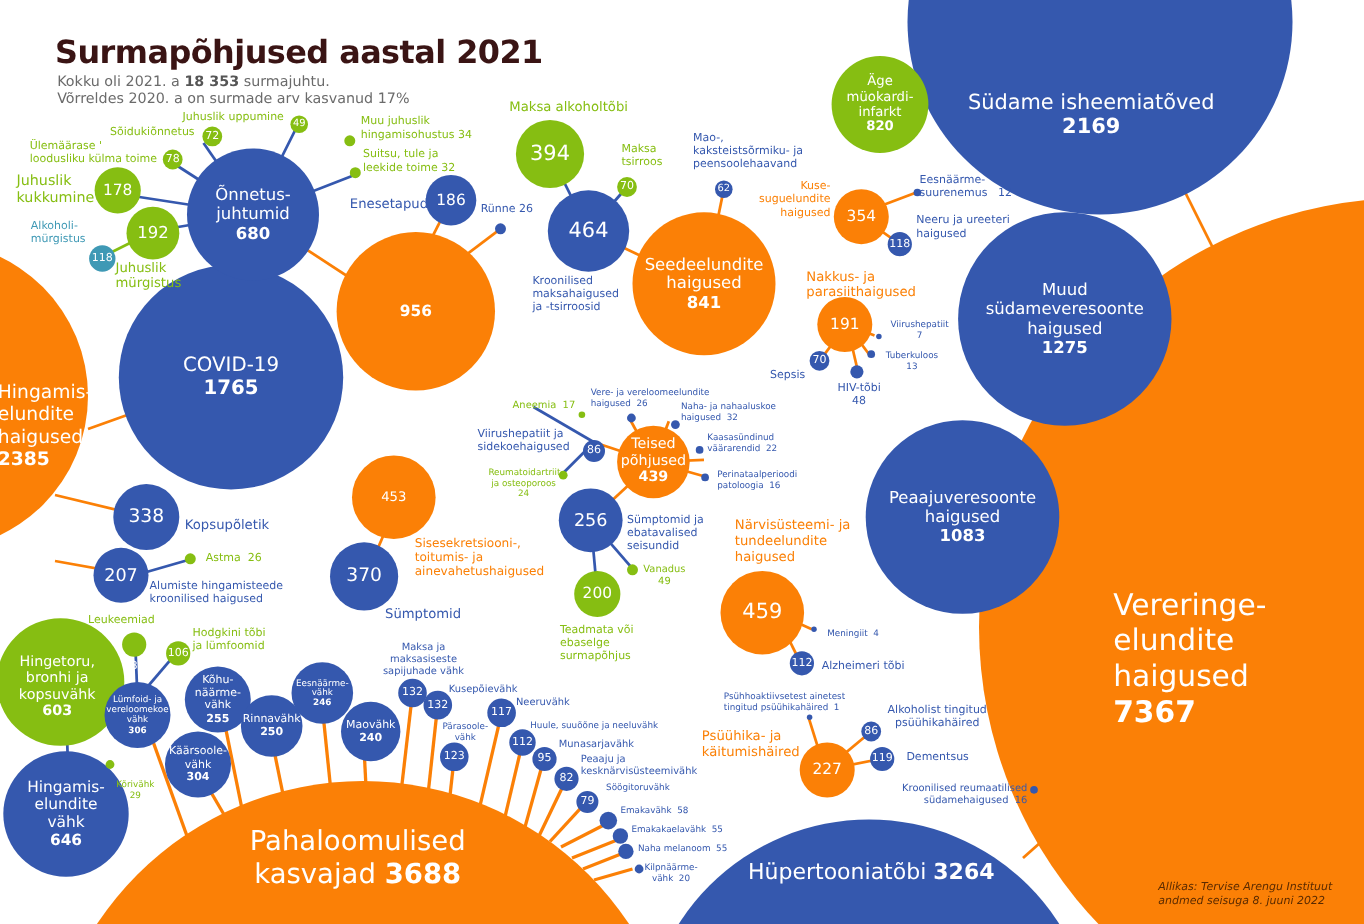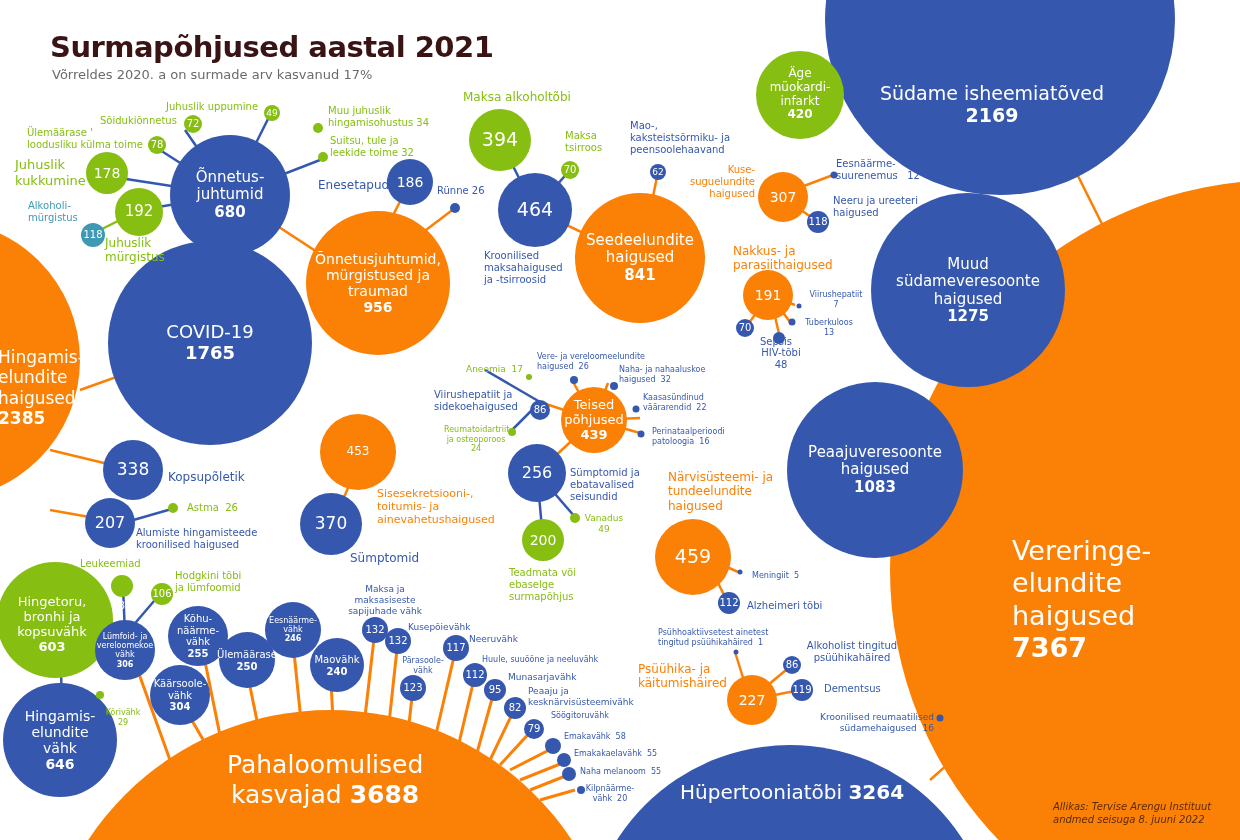--- a/index.html
+++ b/index.html
@@ -172,62 +172,60 @@
     </g>
 </svg>
 <div id="overlay">
     <div class="bubtext" style="left: 992px; top: 105px; font-size: 19px;"><span>Südame isheemiatõved</span><b>2169</b></div>
     <div class="bubtext" style="left: 968px; top: 290px; font-size: 15px;"><span>Muud
 südameveresoonte
 haigused</span><b>1275</b></div>
     <div class="bubtext" style="left: 875px; top: 470px; font-size: 15px;"><span>Peaajuveresoonte
 haigused</span><b>1083</b></div>
     <div class="bubtext" style="left: 210px; top: 343px; font-size: 18px;"><span>COVID-19</span><b>1765</b></div>
-    <div class="bubtext" style="left: 378px; top: 283px; font-size: 14px;"><span>Õnnetusjuhtumid,
-mürgistused ja
-traumad</span><b>956</b></div>
+    <div class="bubtext" style="left: 378px; top: 283px; font-size: 14px;"><b>956</b></div>
     <div class="bubtext" style="left: 230px; top: 195px; font-size: 15px;"><span>Õnnetus-
 juhtumid</span><b>680</b></div>
     <div class="bubtext" style="left: 640px; top: 258px; font-size: 15px;"><span>Seedeelundite
 haigused</span><b>841</b></div>
     <div class="bubtext" style="left: 800px; top: 95px; font-size: 12px;"><span>Äge
 müokardi-
-infarkt</span><b>420</b></div>
+infarkt</span><b>820</b></div>
     <div class="bubtext" style="left: 535px; top: 210px; font-size: 19px;">464</div>
     <div class="bubtext" style="left: 500px; top: 140px; font-size: 19px;">394</div>
     <div class="bubtext" style="left: 693px; top: 557px; font-size: 19px;">459</div>
     <div class="bubtext" style="left: 358px; top: 452px; font-size: 12px; text-align: right;">453</div>
     <div class="bubtext" style="left: 594px; top: 420px; font-size: 13px;"><span>Teised
 põhjused</span><b>439</b></div>
     <div class="bubtext" style="left: 331px; top: 524px; font-size: 17px;">370</div>
     <div class="bubtext" style="left: 133px; top: 470px; font-size: 17px;">338</div>
     <div class="bubtext" style="left: 537px; top: 473px; font-size: 16px;">256</div>
     <div class="bubtext" style="left: 110px; top: 523px; font-size: 16px;">207</div>
     <div class="bubtext" style="left: 543px; top: 540px; font-size: 14px;">200</div>
     <div class="bubtext" style="left: 752px; top: 700px; font-size: 14px;">227</div>
-    <div class="bubtext" style="left: 783px; top: 197px; font-size: 14px;">307</div>
+    <div class="bubtext" style="left: 783px; top: 197px; font-size: 14px;">354</div>
     <div class="bubtext" style="left: 768px; top: 295px; font-size: 14px;">191</div>
     <div class="bubtext" style="left: 410px; top: 182px; font-size: 14px;">186</div>
     <div class="bubtext" style="left: 139px; top: 212px; font-size: 15px;">192</div>
     <div class="bubtext" style="left: 107px; top: 173px; font-size: 14px;">178</div>
     <div class="bubtext" style="left: 52px; top: 625px; font-size: 13px;"><span>Hingetoru,
 bronhi ja
 kopsuvähk</span><b>603</b></div>
     <div class="bubtext" style="left: 60px; top: 740px; font-size: 14px;"><span>Hingamis-
 elundite
 vähk</span><b>646</b></div>
     <div class="bubtext" style="left: 125px; top: 650px; font-size: 8px;"><span>Lümfoid- ja
 vereloomekoe
 vähk</span><b>306</b></div>
     <div class="bubtext" style="left: 180px; top: 695px; font-size: 10px;"><span>Käärsoole-
 vähk</span><b>304</b></div>
     <div class="bubtext" style="left: 198px; top: 636px; font-size: 10px;"><span>Kõhu-
 näärme-
 vähk</span><b>255</b></div>
-    <div class="bubtext" style="left: 247px; top: 660px; font-size: 10px;"><span>Ülemäärase</span><b>250</b></div>
+    <div class="bubtext" style="left: 247px; top: 660px; font-size: 10px;"><span>Rinnavähk</span><b>250</b></div>
     <div class="bubtext" style="left: 293px; top: 630px; font-size: 8px;"><span>Eesnäärme-
 vähk</span><b>246</b></div>
     <div class="bubtext" style="left: 337px; top: 665px; font-size: 10px;"><span>Maovähk</span><b>240</b></div>
     <div class="bubtext" style="left: 122px; top: 586px; font-size: 10px; margin-top: 20px;">131</div>
     <div class="bubtext" style="left: 162px; top: 594px; font-size: 10px;">106</div>
     <div class="bubtext" style="left: 375px; top: 630px; font-size: 10px;">132</div>
     <div class="bubtext" style="left: 398px; top: 641px; font-size: 10px;">132</div>
     <div class="bubtext" style="left: 413px; top: 688px; font-size: 10px;">123</div>
     <div class="bubtext" style="left: 456px; top: 648px; font-size: 10px;">117</div>
     <div class="bubtext" style="left: 475px; top: 675px; font-size: 10px;">112</div>
@@ -288,21 +286,21 @@
     <div class="lbl" style="left: 836px; top: 158px; font-size: 10px; color: rgb(53, 88, 174);">Eesnäärme-
 suurenemus   12</div>
     <div class="lbl" style="left: 833px; top: 195px; font-size: 10px; color: rgb(53, 88, 174);">Neeru ja ureeteri
 haigused</div>
     <div class="lbl" style="left: 733px; top: 244px; font-size: 12px; color: rgb(251, 128, 6);">Nakkus- ja
 parasiithaigused</div>
     <div class="lbl" style="left: 805px; top: 290px; font-size: 8px; color: rgb(53, 88, 174); text-align: center; width: 62px;">Viirushepatiit
 7</div>
     <div class="lbl" style="left: 800px; top: 318px; font-size: 8px; color: rgb(53, 88, 174); text-align: center; width: 58px;">Tuberkuloos
 13</div>
-    <div class="lbl" style="left: 760px; top: 336px; font-size: 10px; color: rgb(53, 88, 174);">Sepsis</div>
+    <div class="lbl" style="left: 700px; top: 336px; font-size: 10px; color: rgb(53, 88, 174);">Sepsis</div>
     <div class="lbl" style="left: 760px; top: 347px; font-size: 10px; color: rgb(53, 88, 174); text-align: center; width: 42px;">HIV-tõbi
 48</div>
     <div class="lbl" style="left: 168px; top: 470px; font-size: 12px; color: rgb(53, 88, 174);">Kopsupõletik</div>
     <div class="lbl" style="left: 187px; top: 502px; font-size: 10px; color: rgb(134, 190, 18);">Astma  26</div>
     <div class="lbl" style="left: 136px; top: 527px; font-size: 10px; color: rgb(53, 88, 174);">Alumiste hingamisteede
 kroonilised haigused</div>
     <div class="lbl" style="left: 466px; top: 364px; font-size: 9px; color: rgb(134, 190, 18);">Aneemia  17</div>
     <div class="lbl" style="left: 537px; top: 352px; font-size: 8px; color: rgb(53, 88, 174);">Vere- ja vereloomeelundite
 haigused  26</div>
     <div class="lbl" style="left: 619px; top: 365px; font-size: 8px; color: rgb(53, 88, 174);">Naha- ja nahaaluskoe
@@ -324,21 +322,21 @@
     <div class="lbl" style="left: 509px; top: 567px; font-size: 10px; color: rgb(134, 190, 18);">Teadmata või
 ebaselge
 surmapõhjus</div>
     <div class="lbl" style="left: 377px; top: 487px; font-size: 11px; color: rgb(251, 128, 6);">Sisesekretsiooni-,
 toitumis- ja
 ainevahetushaigused</div>
     <div class="lbl" style="left: 350px; top: 551px; font-size: 12px; color: rgb(53, 88, 174);">Sümptomid</div>
     <div class="lbl" style="left: 668px; top: 470px; font-size: 12px; color: rgb(251, 128, 6);">Närvisüsteemi- ja
 tundeelundite
 haigused</div>
-    <div class="lbl" style="left: 752px; top: 571px; font-size: 8px; color: rgb(53, 88, 174);">Meningiit  5</div>
+    <div class="lbl" style="left: 752px; top: 571px; font-size: 8px; color: rgb(53, 88, 174);">Meningiit  4</div>
     <div class="lbl" style="left: 747px; top: 600px; font-size: 10px; color: rgb(53, 88, 174);">Alzheimeri tõbi</div>
     <div class="lbl" style="left: 658px; top: 628px; font-size: 8px; color: rgb(53, 88, 174);">Psühhoaktiivsetest ainetest
 tingitud psüühikahäired  1</div>
     <div class="lbl" style="left: 797px; top: 640px; font-size: 10px; color: rgb(53, 88, 174); text-align: center; width: 110px;">Alkoholist tingitud
 psüühikahäired</div>
     <div class="lbl" style="left: 638px; top: 662px; font-size: 12px; color: rgb(251, 128, 6);">Psüühika- ja
 käitumishäired</div>
     <div class="lbl" style="left: 824px; top: 683px; font-size: 10px; color: rgb(53, 88, 174);">Dementsus</div>
     <div class="lbl" style="left: 808px; top: 712px; font-size: 9px; color: rgb(53, 88, 174); text-align: right; width: 126px;">Kroonilised reumaatilised
 südamehaigused  16</div>
@@ -361,18 +359,19 @@
     <div class="lbl" style="left: 551px; top: 711px; font-size: 8px; color: rgb(53, 88, 174);">Söögitoruvähk</div>
     <div class="lbl" style="left: 564px; top: 732px; font-size: 8px; color: rgb(53, 88, 174);">Emakavähk  58</div>
     <div class="lbl" style="left: 574px; top: 749px; font-size: 8px; color: rgb(53, 88, 174);">Emakakaelavähk  55</div>
     <div class="lbl" style="left: 580px; top: 767px; font-size: 8px; color: rgb(53, 88, 174); text-align: center;">Naha melanoom  55</div>
     <div class="lbl" style="left: 582px; top: 784px; font-size: 8px; color: rgb(53, 88, 174); text-align: center; width: 56px;">Kilpnäärme-
 vähk  20</div>
   </div>
 
 <div class="title">Surmapõhjused aastal 2021</div>
 <div class="subtitle">
+  <div><span>Kokku oli 2021. a </span><b>18 353</b><span> surmajuhtu.</span></div>
   <div>Võrreldes 2020. a on surmade arv kasvanud 17%</div>
 </div>
 <div class="source">
   <div>Allikas: Tervise Arengu Instituut</div>
   <div>andmed seisuga 8. juuni 2022</div>
 </div>
 
 </body></html>

